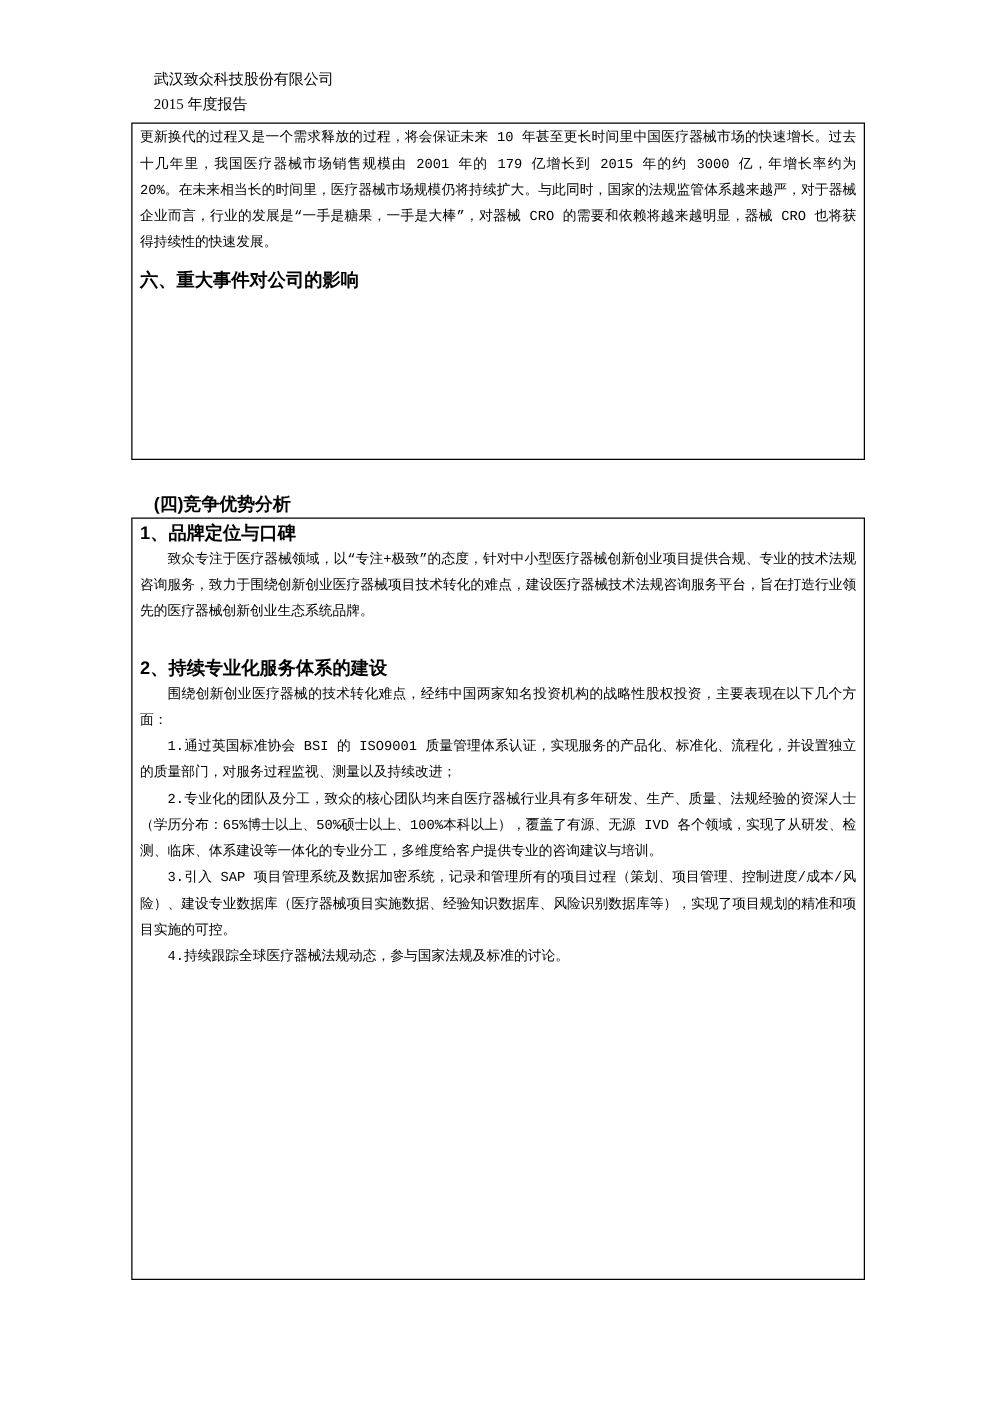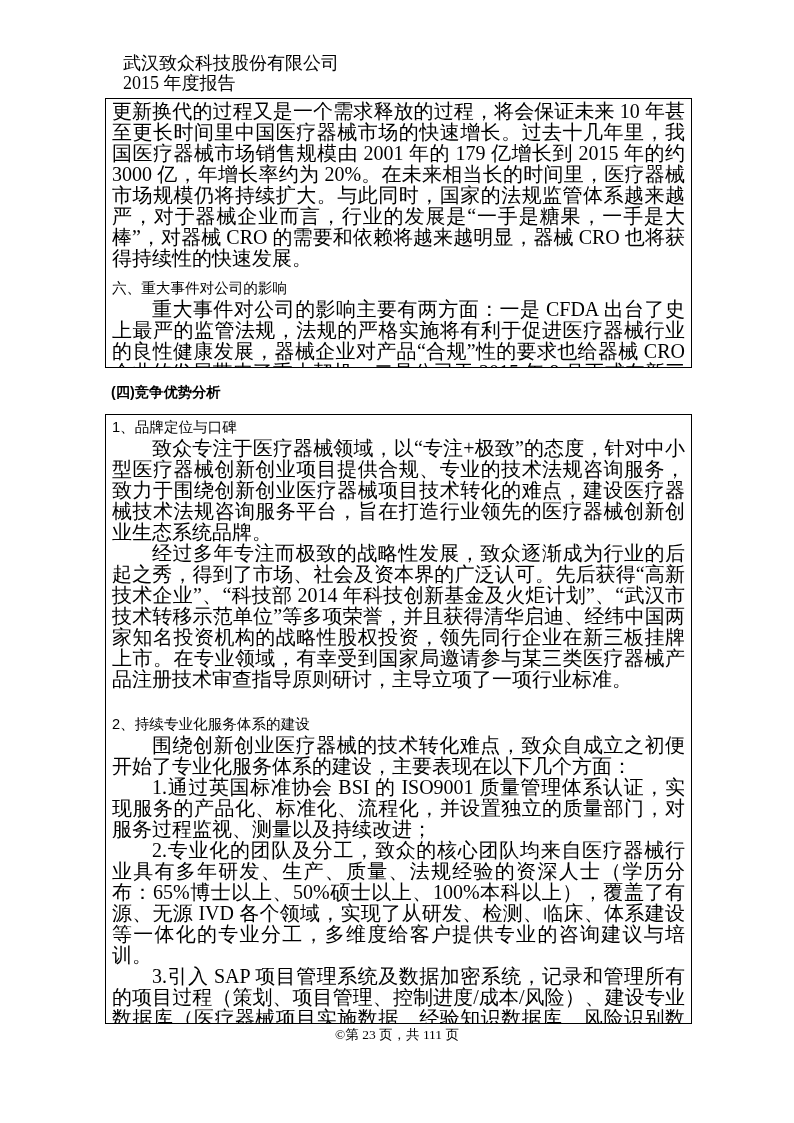--- a/index.html
+++ b/index.html
@@ -8,55 +8,56 @@
     background: #ffffff;
     color: #000000;
     font-family: "Liberation Serif", serif;
     position: relative;
     overflow: hidden;
   }
   .page { position: absolute; inset: 0; }
 
   .header {
     position: absolute; left: 123px; top: 53px;
-    font-size: 18px; line-height: 20px;
+    font-size: 12px; line-height: 20px;
   }
 
   .box {
     position: absolute; left: 105px; width: 587px;
     border: 1.5px solid #000;
     box-sizing: border-box;
     padding: 2px 6px;
     overflow: hidden;
   }
   .box1 { top: 98px; height: 270px; }
   .box2 { top: 414px; height: 610px; }
 
   p.body {
     margin: 0;
-    font-size: 20px;
+    font-size: 11px;
     line-height: 21px;
     text-align: justify;
     text-justify: inter-ideograph;
+    font-family: Liberation Mono, monospace;
   }
   p.indent { text-indent: 2em; }
 
   .inbox-heading {
     margin: 0;
     font-size: 14.6px;
-    font-weight: normal;
+    font-weight: bold;
     line-height: 21px;
     font-family: "Liberation Sans", sans-serif;
   }
   .gap-sm { margin-top: 9px; }
   .gap-md { margin-top: 24px; }
 
   .outside-heading {
     position: absolute; left: 107px; top: 378px;
-    margin: 4px;
+    margin: 16px;
     font-size: 14.3px;
     font-weight: bold;
     line-height: 21px;
     font-family: "Liberation Sans", sans-serif;
   }
 
   .footer {
     position: absolute; left: 0; top: 1026px; width: 794px;
     text-align: center;
     font-size: 13.5px; line-height: 18px;
@@ -68,35 +69,30 @@
 <div class="page">
 
   <div class="header">
     <div>武汉致众科技股份有限公司</div>
     <div>2015 年度报告</div>
   </div>
 
   <div class="box box1">
     <p class="body">更新换代的过程又是一个需求释放的过程，将会保证未来 10 年甚至更长时间里中国医疗器械市场的快速增长。过去十几年里，我国医疗器械市场销售规模由 2001 年的 179 亿增长到 2015 年的约 3000 亿，年增长率约为 20%。在未来相当长的时间里，医疗器械市场规模仍将持续扩大。与此同时，国家的法规监管体系越来越严，对于器械企业而言，行业的发展是“一手是糖果，一手是大棒”，对器械 CRO 的需要和依赖将越来越明显，器械 CRO 也将获得持续性的快速发展。</p>
     <h3 class="inbox-heading gap-sm">六、重大事件对公司的影响</h3>
-    <p class="body indent">重大事件对公司的影响主要有两方面：一是 CFDA 出台了史上最严的监管法规，法规的严格实施将有利于促进医疗器械行业的良性健康发展，器械企业对产品“合规”性的要求也给器械 CRO 企业的发展带来了重大契机。二是公司于 2015 年 8 月正式在新三板挂牌上市，成为医疗器械 CRO 首个登陆新三板的企业，公司的品牌建设及信誉度都有了较大的提升。</p>
   </div>
 
   <h2 class="outside-heading">(四)竞争优势分析</h2>
 
   <div class="box box2">
     <h3 class="inbox-heading">1、品牌定位与口碑</h3>
     <p class="body indent">致众专注于医疗器械领域，以“专注+极致”的态度，针对中小型医疗器械创新创业项目提供合规、专业的技术法规咨询服务，致力于围绕创新创业医疗器械项目技术转化的难点，建设医疗器械技术法规咨询服务平台，旨在打造行业领先的医疗器械创新创业生态系统品牌。</p>
-    <p class="body indent">经过多年专注而极致的战略性发展，致众逐渐成为行业的后起之秀，得到了市场、社会及资本界的广泛认可。先后获得“高新技术企业”、“科技部 2014 年科技创新基金及火炬计划”、“武汉市技术转移示范单位”等多项荣誉，并且获得清华启迪、经纬中国两家知名投资机构的战略性股权投资，领先同行企业在新三板挂牌上市。在专业领域，有幸受到国家局邀请参与某三类医疗器械产品注册技术审查指导原则研讨，主导立项了一项行业标准。</p>
 
     <h3 class="inbox-heading gap-md">2、持续专业化服务体系的建设</h3>
-    <p class="body indent">围绕创新创业医疗器械的技术转化难点，致众自成立之初便开始了专业化服务体系的建设，主要表现在以下几个方面：</p>
+    <p class="body indent">围绕创新创业医疗器械的技术转化难点，经纬中国两家知名投资机构的战略性股权投资，主要表现在以下几个方面：</p>
     <p class="body indent">1.通过英国标准协会 BSI 的 ISO9001 质量管理体系认证，实现服务的产品化、标准化、流程化，并设置独立的质量部门，对服务过程监视、测量以及持续改进；</p>
     <p class="body indent">2.专业化的团队及分工，致众的核心团队均来自医疗器械行业具有多年研发、生产、质量、法规经验的资深人士（学历分布：65%博士以上、50%硕士以上、100%本科以上），覆盖了有源、无源 IVD 各个领域，实现了从研发、检测、临床、体系建设等一体化的专业分工，多维度给客户提供专业的咨询建议与培训。</p>
     <p class="body indent">3.引入 SAP 项目管理系统及数据加密系统，记录和管理所有的项目过程（策划、项目管理、控制进度/成本/风险）、建设专业数据库（医疗器械项目实施数据、经验知识数据库、风险识别数据库等），实现了项目规划的精准和项目实施的可控。</p>
     <p class="body indent">4.持续跟踪全球医疗器械法规动态，参与国家法规及标准的讨论。</p>
   </div>
 
-  <div class="footer">
-    <span>©</span><span>第 23 页，共 111 页</span>
-  </div>
 
 </div>
 
 </body></html>

